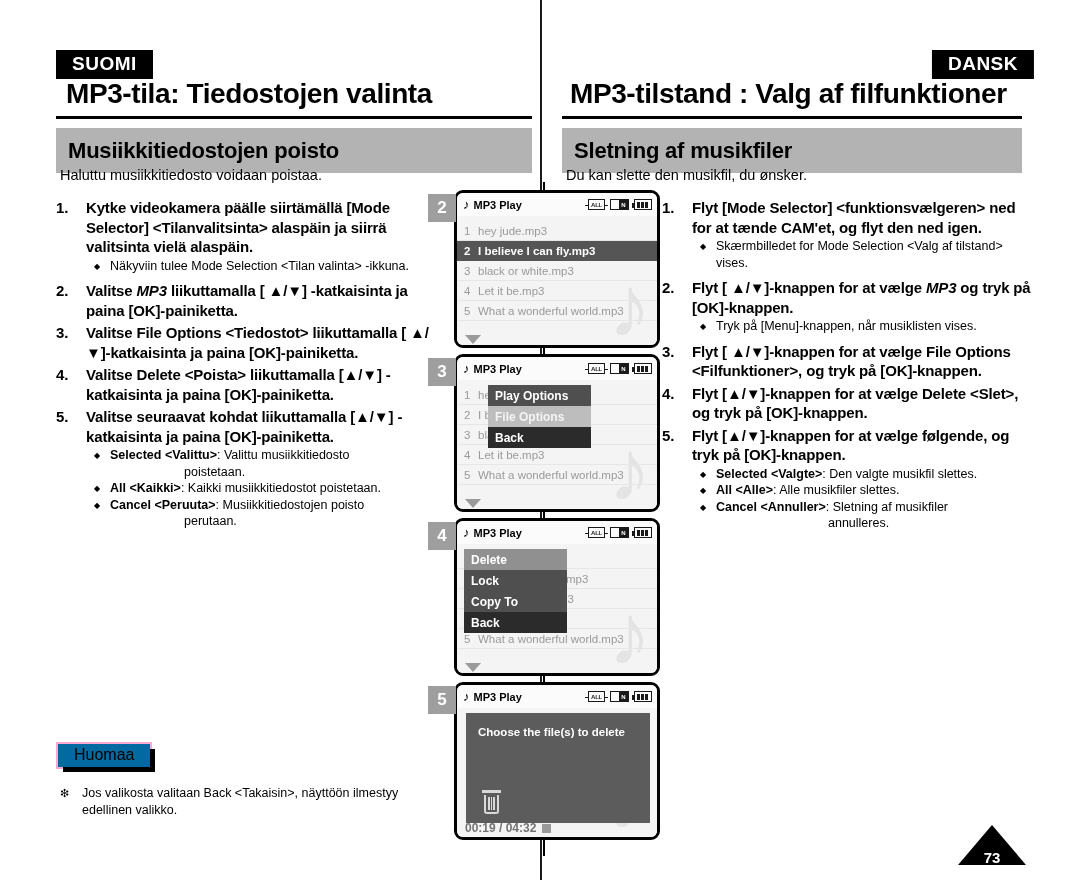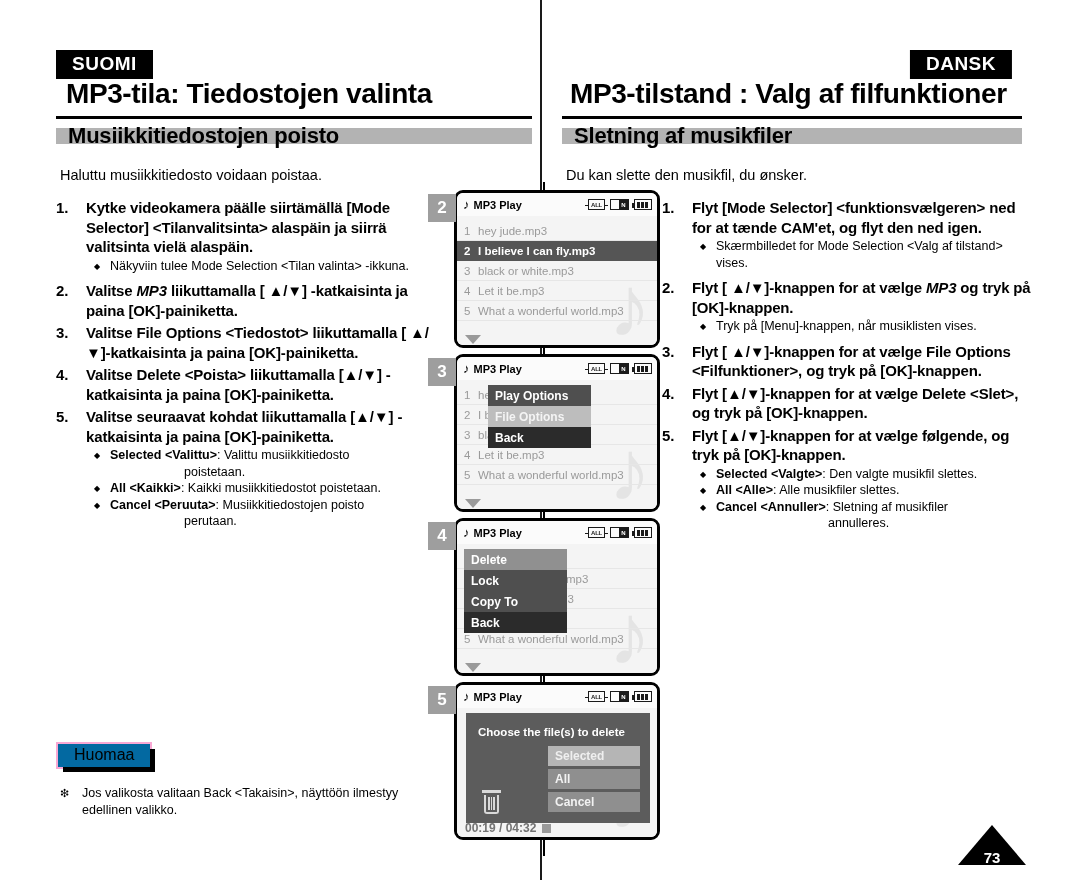--- a/index.html
+++ b/index.html
@@ -20,40 +20,40 @@
 
   
   .lang-tag {
     display: inline-block;
     background: #000; color: #fff;
     font-size: 19px; font-weight: bold;
     letter-spacing: .5px;
     padding: 3px 16px 4px 16px;
   }
   .lang-row-left  { position: absolute; top: 50px; left: 56px; }
-  .lang-row-right { position: absolute; top: 50px; left: 1012px; transform: translateX(-100%); text-decoration: underline; }
+  .lang-row-right { position: absolute; top: 50px; left: 1034px; transform: translateX(-100%); text-decoration: underline; }
 
   
   .chapter {
     position: absolute; top: 78px;
     font-size: 28px; font-weight: bold; letter-spacing: -.4px;
     white-space: nowrap;
   }
   .chapter-left  { left: 66px; }
   .chapter-right { left: 570px; }
 
   .rule {
     position: absolute; top: 116px; height: 3px; background: #000;
   }
   .rule-left  { left: 56px; width: 476px; }
   .rule-right { left: 562px; width: 460px; }
 
   
   .sect-bar {
-    position: absolute; top: 128px; height: 16px;
+    position: absolute; top: 128px; height: 45px;
     background: #b3b3b3;
     display: flex; align-items: center;
   }
   .sect-bar span {
     font-size: 22px; font-weight: bold; padding-left: 12px; letter-spacing: -.2px;
   }
   .sect-left  { left: 56px; width: 476px; }
   .sect-right { left: 562px; width: 460px; }
 
   .intro {
@@ -558,25 +558,20 @@
             <div class="dlg">
               <div class="dlg-msg">Choose the file(s) to delete</div>
               <div class="trash">
                 <div class="lid"></div>
                 <div class="can">
                   <b></b>
                   <b></b>
                   <b></b>
                 </div>
               </div>
-              <div class="dlg-opts">
-                <div class="dlg-opt first">Selected</div>
-                <div class="dlg-opt rest">All</div>
-                <div class="dlg-opt rest">Cancel</div>
-              </div>
             </div>
           </div>
         </div>
       </div>
       <div class="connector" style="top: -8px; height: 674px;"></div>
     </div>
 
   <div class="page-tri"></div>
   <div class="page-num">73</div>
 

